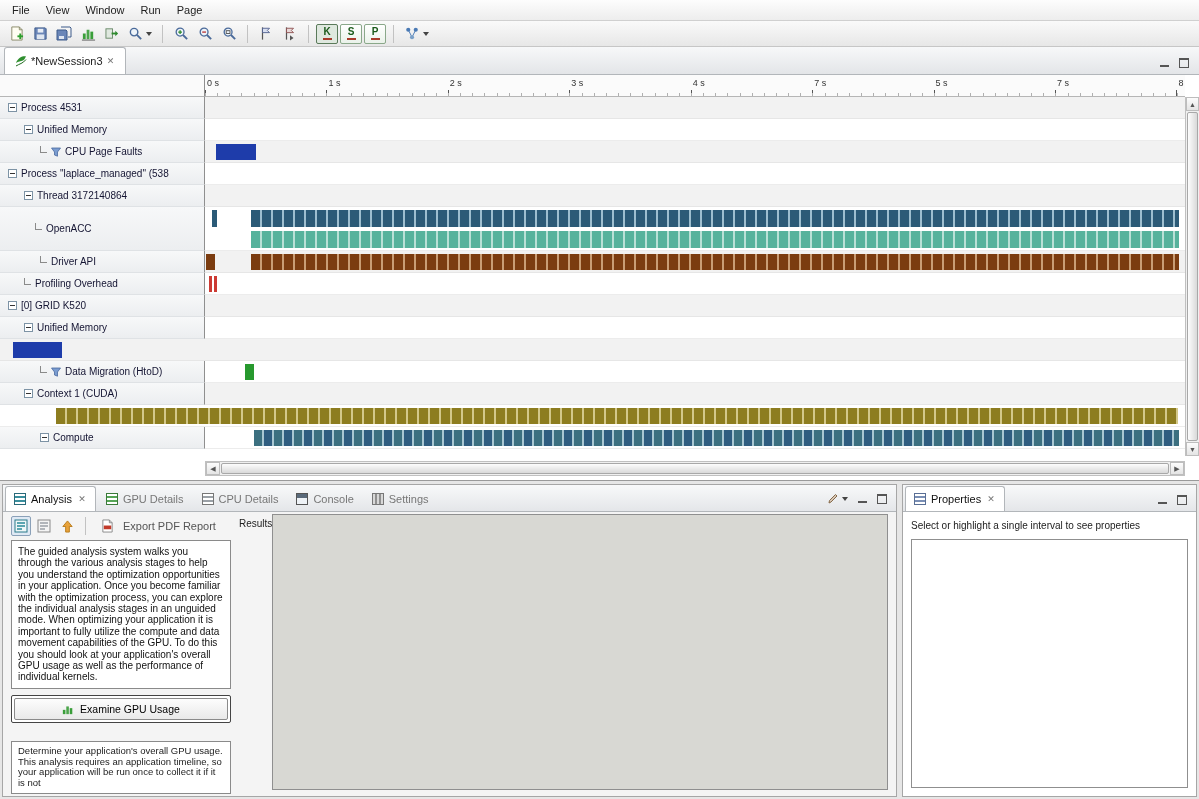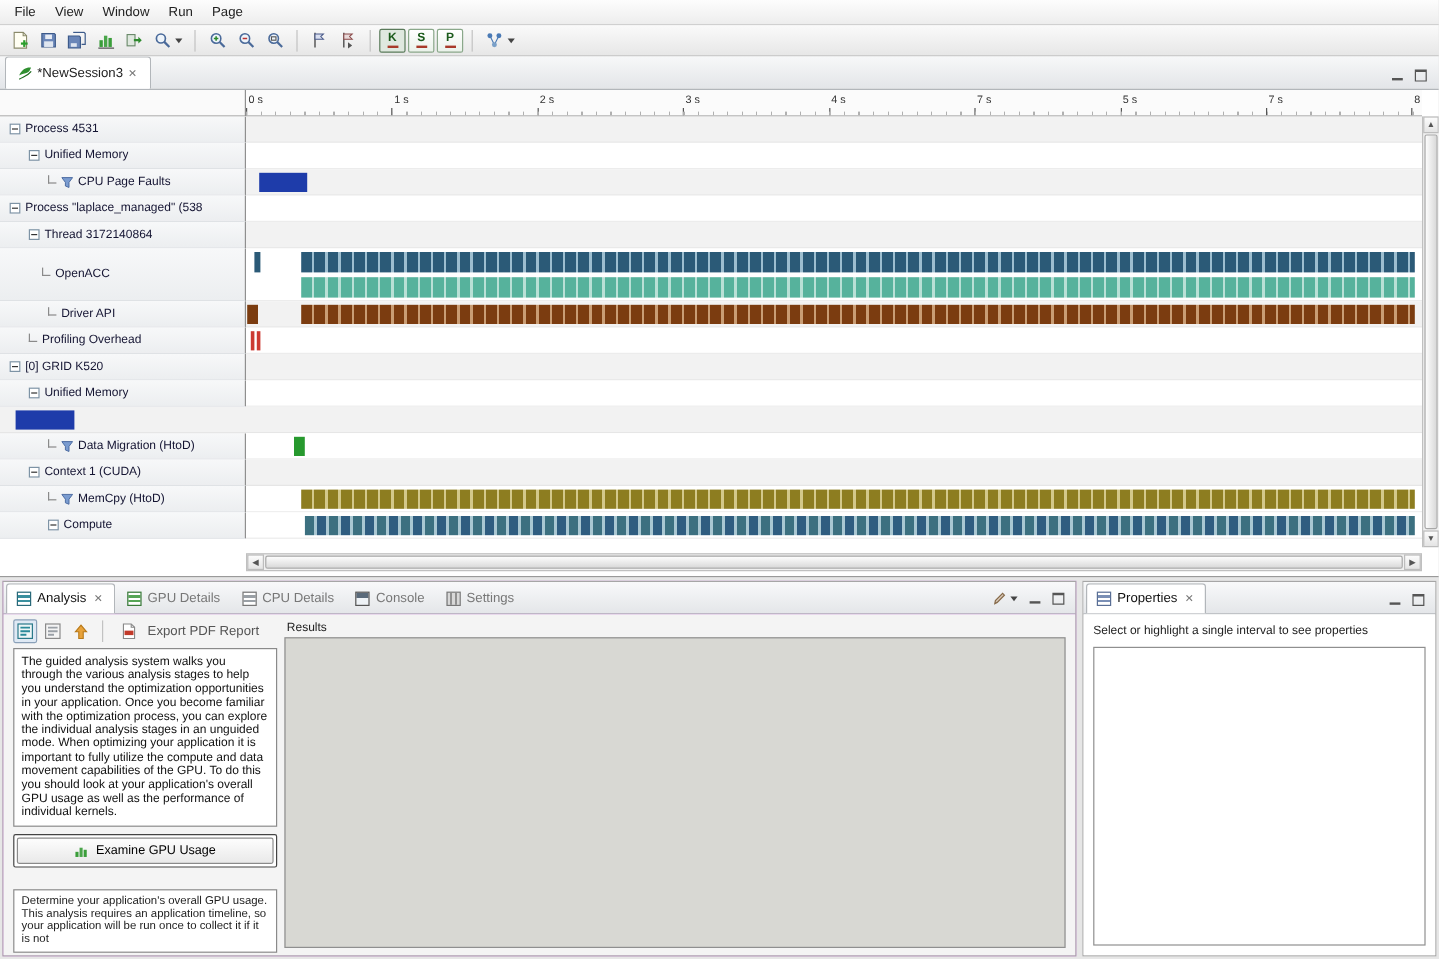--- a/index.html
+++ b/index.html
@@ -70,21 +70,21 @@
     border-left:1px solid #c0c0c0;display:flex;flex-direction:column}
   .hscroll{position:absolute;left:205px;right:14px;bottom:4px;height:15px;background:#f0f0f0;
     border:1px solid #c0c0c0;display:flex}
   .sbtn{flex:0 0 14px;display:flex;align-items:center;justify-content:center;color:#555;font-size:7px;
     background:linear-gradient(#fcfcfc,#e4e4e4);border:1px solid #bdbdbd}
   .sthumb{flex:1;margin:1px;background:linear-gradient(#fdfdfd,#d9d9d9);border:1px solid #a8a8a8;border-radius:2px}
   .vscroll .sthumb{background:linear-gradient(90deg,#fdfdfd,#d9d9d9)}
 
   
   .bottom{flex:1;display:flex;background:#e6e6e6;padding:3px 2px 2px 2px;gap:5px}
-  .panel{display:flex;flex-direction:column;border:1px solid #a6a6a6;background:#f0abfc}
+  .panel{display:flex;flex-direction:column;border:1px solid #a6a6a6;background:#fde047}
   .panel-left{width:895px}
   .panel-right{flex:1;background:#fff}
   .ptabs{height:27px;background:linear-gradient(#f8f9fa,#e4e6e9);border-bottom:1px solid #b2b6ba;
     display:flex;align-items:flex-end;justify-content:space-between}
   .ptabs-left{display:flex;align-items:flex-end}
   .ptab{height:25px;display:flex;align-items:center;gap:5px;padding:0 8px;color:#777;margin-left:2px}
   .ptab.active{background:#fff;border:1px solid #b2b6ba;border-bottom:none;border-radius:3px 3px 0 0;color:#111}
   .ptab-icon{width:12px;height:12px;border:1px solid #8a8a8a;flex:0 0 auto}
   .icon-analysis{background:repeating-linear-gradient(0deg,#fff 0 2px,#3a8f9e 2px 4px);border-color:#2a6a7a}
   .icon-gpu{background:repeating-linear-gradient(0deg,#fff 0 2px,#56a556 2px 4px);border-color:#3a7a3a}
@@ -104,21 +104,21 @@
   .guide{border:1px solid #8a8a8a;background:#fff}
   .guide-header{padding:4px 6px;font-weight:bold;font-size:10px;color:#0e2a52;
     background:linear-gradient(#cadcf0,#9cbade);border-bottom:1px solid #7d9ec4}
   .guide-text{padding:5px 6px;font-size:10px;line-height:1.14;color:#111}
   .examine-outer{margin-top:6px;border:1px solid #444;border-radius:2px;padding:2px;background:#fff}
   .examine-btn{width:100%;display:flex;align-items:center;justify-content:center;gap:6px;
     font-size:10.5px;font-family:"Liberation Sans",sans-serif;padding:4px 2px;
     background:linear-gradient(#fdfdfd,#e9e9e9);border:1px solid #8a8a8a;border-radius:2px;cursor:default}
   .guide-footer{margin-top:18px;border:1px solid #8a8a8a;background:#fff;padding:4px 6px;
     font-size:9.5px;line-height:1.14;flex:1;overflow:hidden}
-  .a-right{flex:1;display:flex;flex-direction:column;padding:2px 8px 6px 2px;overflow:hidden}
+  .a-right{flex:1;display:flex;flex-direction:row;padding:2px 8px 6px 2px;overflow:hidden}
   .results-label{font-size:10px;color:#222;margin:4px 0 2px 2px}
   .results-box{flex:1;background:#d8d8d3;border:1px solid #8f8f8f}
 
   .prop-body{flex:1;display:flex;flex-direction:column;background:#fff;overflow:hidden}
   .prop-hint{padding:8px 8px 4px 8px;font-size:10px;color:#222}
   .prop-box{flex:1;margin:4px 8px 8px 8px;border:1px solid #8f8f8f;background:#fff}
 </style>
 </head>
 <body>
 
@@ -394,29 +394,20 @@
           </div>
         </div>
         <div class="trow">
           <div class="tlabel" style="padding-left: 24px;">
             <span class="minusbox"></span>
             <span class="tlabel-text">Context 1 (CUDA)</span>
           </div>
           <div class="ttrack alt"></div>
         </div>
         <div class="trow">
-          <div class="tlabel" style="padding-left: 40px;">
-            <span class="corner"></span>
-            <span class="funnel">
-              <svg width="10" height="10" viewBox="0 0 10 10">
-                <path d="M0.5 1h9L6.5 5v4.2L3.5 8V5z" fill="#7a9cd0" stroke="#4a6aa0" stroke-width="0.8"></path>
-              </svg>
-            </span>
-            <span class="tlabel-text">MemCpy (HtoD)</span>
-          </div>
           <div class="ttrack">
             <div class="bar" style="left: 4.7088%; width: 94.6716%; background: repeating-linear-gradient(90deg, rgb(141, 125, 32) 0px, rgb(141, 125, 32) 9px, rgb(211, 200, 138) 9px, rgb(211, 200, 138) 11px);"></div>
           </div>
         </div>
         <div class="trow">
           <div class="tlabel" style="padding-left: 40px;">
             <span class="minusbox"></span>
             <span class="tlabel-text">Compute</span>
           </div>
           <div class="ttrack">

